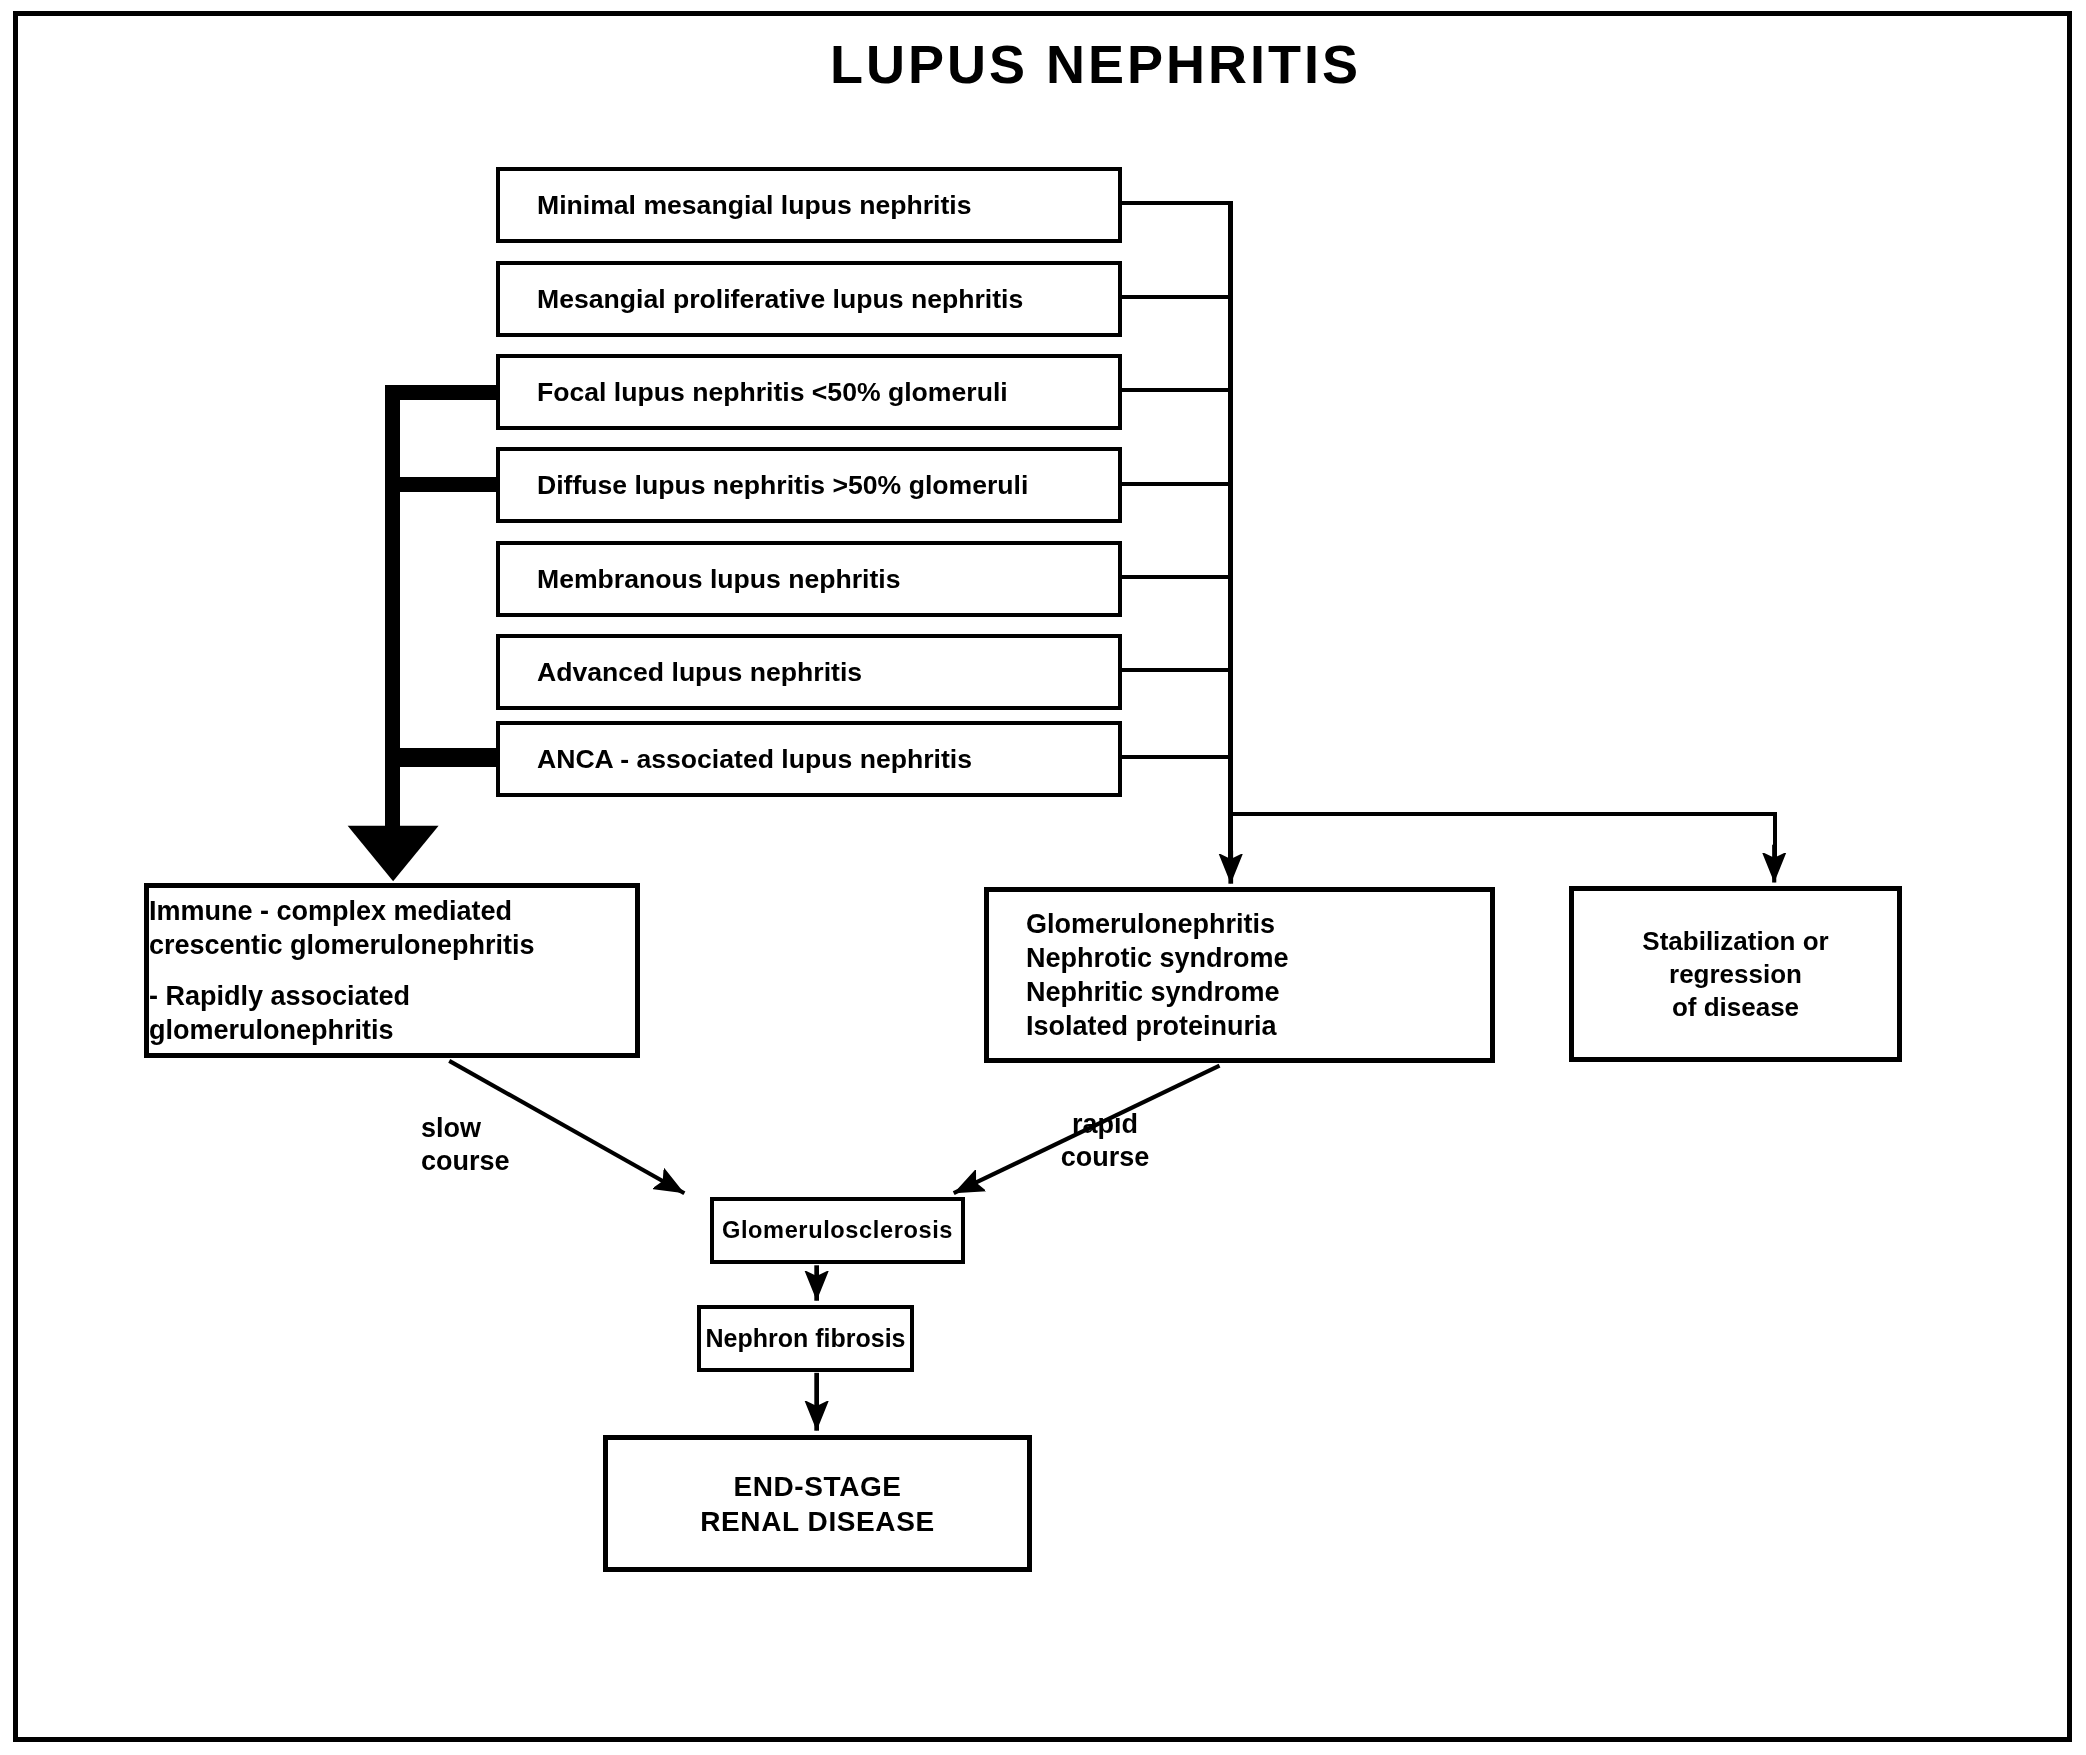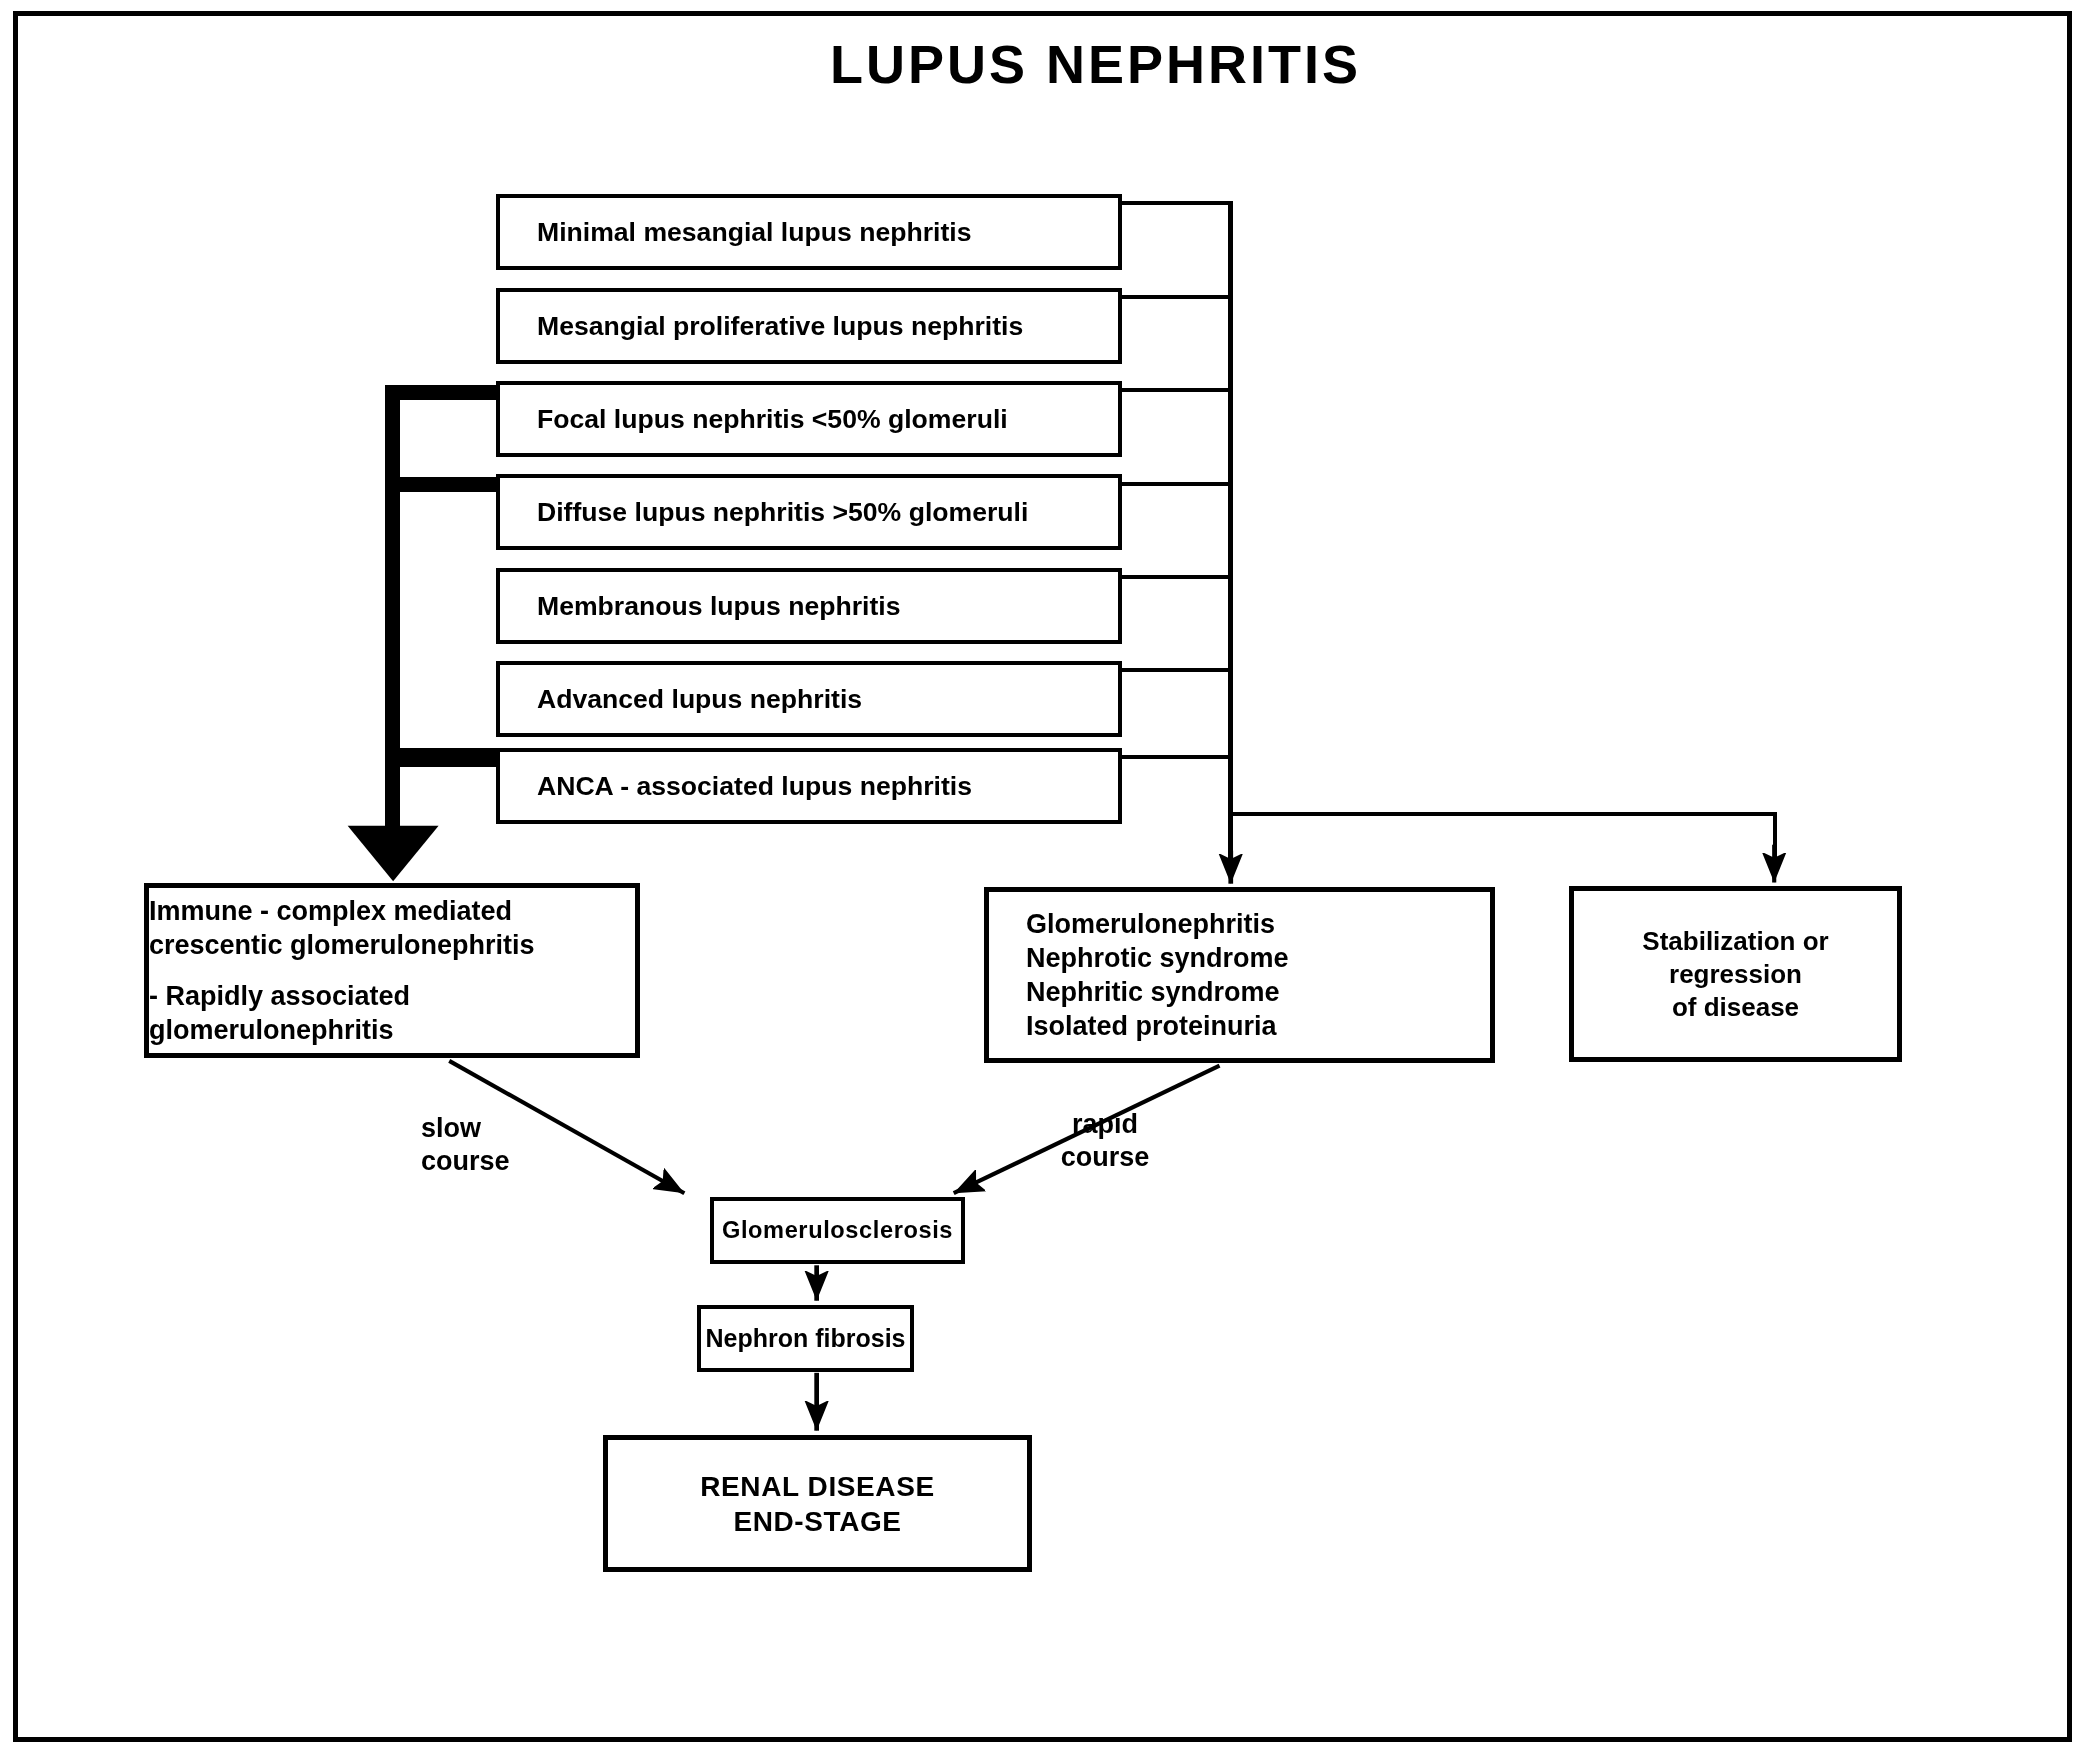--- a/index.html
+++ b/index.html
@@ -22,21 +22,20 @@
   }
   .box {
     position:absolute; background:var(--paper); border:4.7px solid var(--ink);
     display:flex; flex-direction:column; justify-content:center;
     font-weight:bold; box-sizing:border-box;
   }
   .cbox {
     left:496px; width:626px; height:76px;
     padding-left:37px; font-size:26.6px;
     justify-content:center;
-    margin-top:27px;
   }
   .cbox span { display:block; }
   .big { border-width:5.3px; }
   .line { position:absolute; background:var(--ink); }
   .lbl { position:absolute; font-weight:bold; font-size:27px; line-height:33px; }
   svg.overlay { position:absolute; left:0; top:0; width:2087px; height:1755px; }
   .ink-stroke { stroke:var(--ink); }
   .ink-fill { fill:var(--ink); }
 </style>
 </head>
@@ -132,18 +131,18 @@
 
   <div class="box" style="left:710px; top:1197px; width:255px; height:67px; border-width:4.1px; text-align:center; font-size:23.6px; letter-spacing:0.6px;">
     <div>Glomerulosclerosis</div>
   </div>
 
   <div class="box" style="left:697px; top:1305px; width:217px; height:67px; border-width:4.1px; text-align:center; font-size:25px;">
     <div>Nephron fibrosis</div>
   </div>
 
   <div class="box big" style="left:603px; top:1435px; width:429px; height:137px; text-align:center; font-size:28px; line-height:35px; letter-spacing:0.6px;">
+    <div>END-STAGE</div>
     <div>RENAL DISEASE</div>
-    <div>END-STAGE</div>
   </div>
 
 </div>
 
 
 </body></html>

